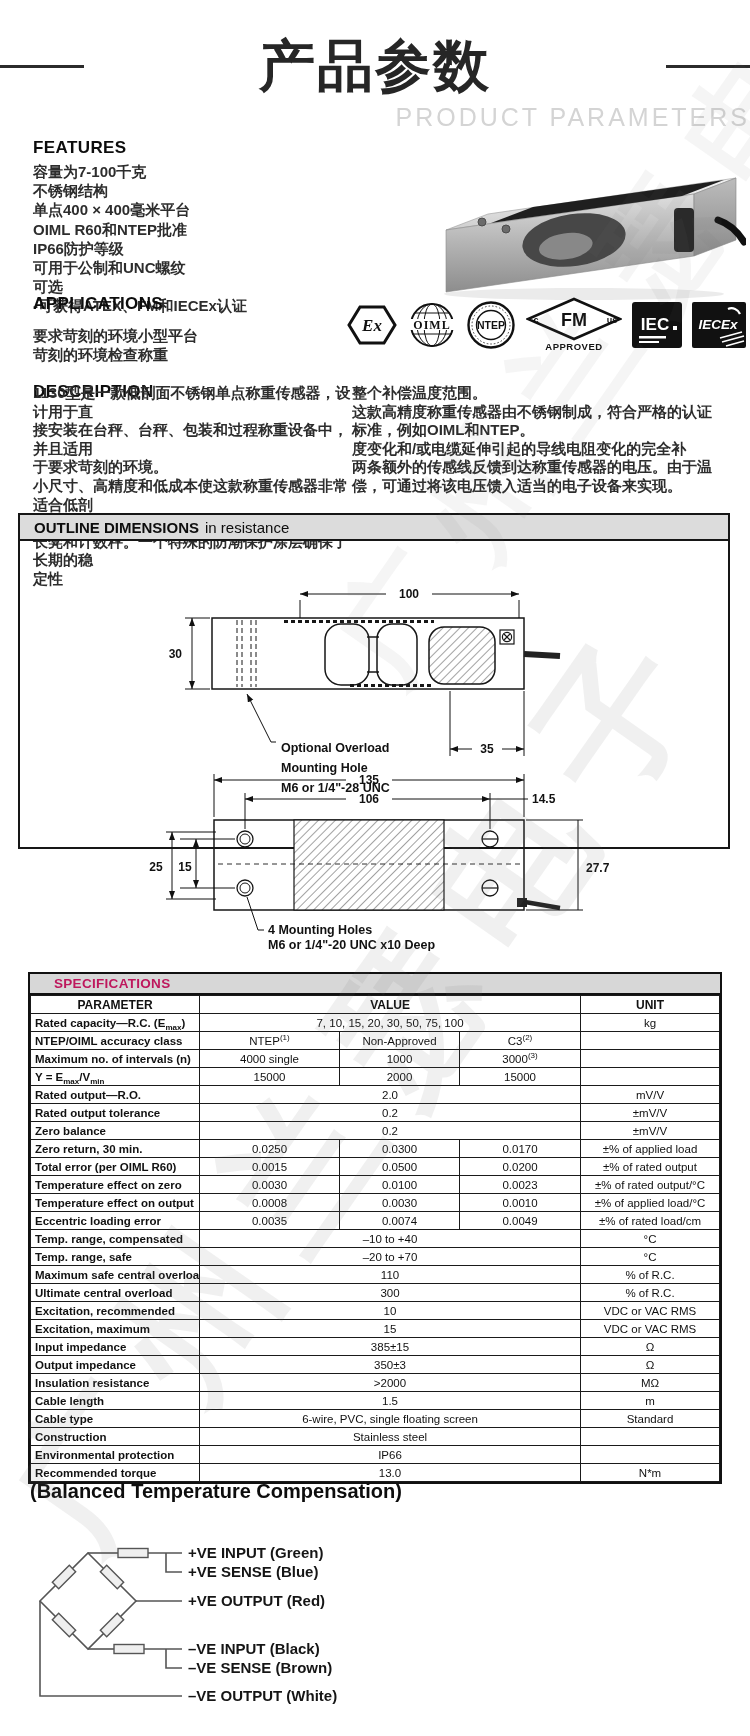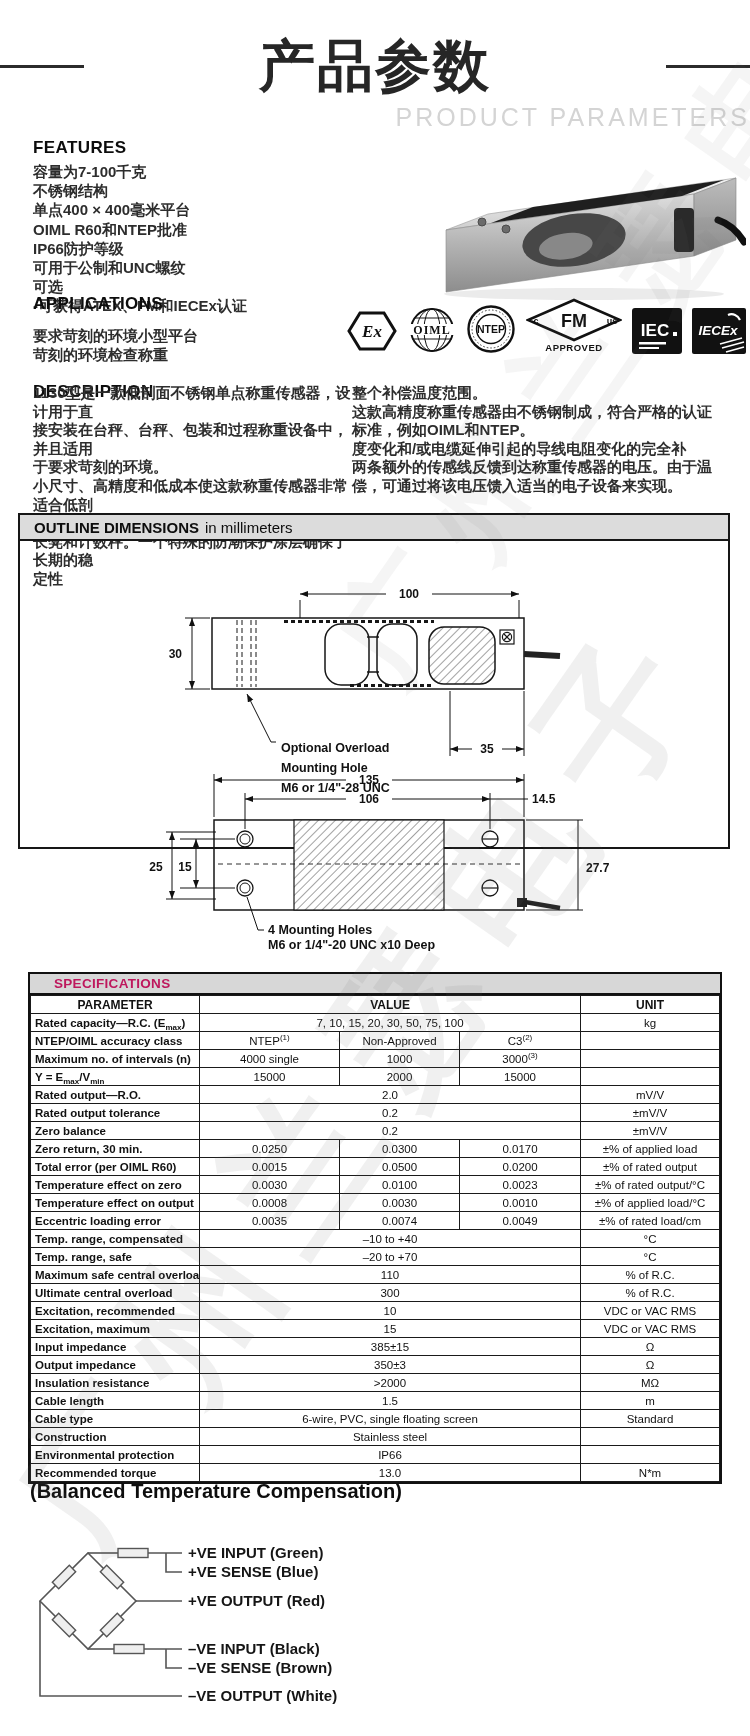--- a/index.html
+++ b/index.html
@@ -19,21 +19,21 @@
   .sec-h{position:absolute;font-size:17px;font-weight:800;color:#0d0d0d;letter-spacing:.4px;margin:0;}
   .cn{font-size:15px;font-weight:600;color:#2d2d2d;line-height:19.2px;}
   #features-lines{position:absolute;left:33px;top:162px;width:360px;}
   #applications-lines{position:absolute;left:33px;top:326px;width:360px;}
   .desc-col{position:absolute;top:384px;line-height:18.6px;}
   #desc-left{left:33px;width:322px;}
   #desc-right{left:352px;width:392px;}
   
   #product-img{position:absolute;left:424px;top:152px;}
   
-  #logos{position:absolute;left:346px;top:296px;width:402px;height:58px;display:flex;align-items:flex-end;gap:10px;}
+  #logos{position:absolute;left:346px;top:296px;width:402px;height:58px;display:flex;align-items:center;gap:10px;}
   
   #outline-box{position:absolute;left:18px;top:513px;width:712px;height:336px;border:2px solid #161616;box-sizing:border-box;}
   #outline-head{height:24px;background:#dcdcdc;border-bottom:2px solid #161616;display:flex;align-items:center;
                 padding-left:14px;font-size:15px;color:#0d0d0d;gap:6px;}
   #outline-head b{font-weight:800;}
   
   #specs-wrap{position:absolute;left:28px;top:972px;width:694px;border:2px solid #111;box-sizing:border-box;}
   #specs-bar{background:#d7d7d7;border-bottom:2px solid #111;font-size:13.5px;font-weight:800;
              padding:2px 24px;letter-spacing:.3px;color:#be185d;}
   #spec-table{border-collapse:collapse;width:100%;table-layout:fixed;}
@@ -174,21 +174,21 @@
     <div>这款高精度称重传感器由不锈钢制成，符合严格的认证</div>
     <div>标准，例如OIML和NTEP。</div>
     <div>度变化和/或电缆延伸引起的导线电阻变化的完全补</div>
     <div>两条额外的传感线反馈到达称重传感器的电压。由于温</div>
     <div>偿，可通过将该电压馈入适当的电子设备来实现。</div>
   </div>
 
   <div id="outline-box">
     <div id="outline-head">
       <b>OUTLINE DIMENSIONS</b>
-      <span>in millimeters</span>
+      <span>in resistance</span>
     </div>
     <svg width="708" height="410" viewBox="0 0 708 410" stroke-linecap="butt" style="display:block;">
       <defs>
         <marker id="ah" markerWidth="9" markerHeight="8" refX="8" refY="3" orient="auto-start-reverse">
           <path d="M0,0 L8,3 L0,6 Z" fill="#111"></path>
         </marker>
         <pattern id="hatch" width="6" height="6" patternUnits="userSpaceOnUse" patternTransform="rotate(45)">
           <rect width="6" height="6" fill="#fff"></rect>
           <line x1="0" y1="0" x2="0" y2="6" stroke="#555" stroke-width="1.1"></line>
         </pattern>

